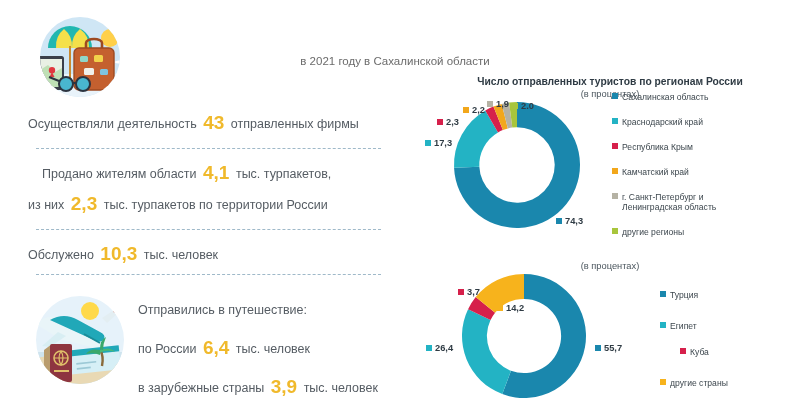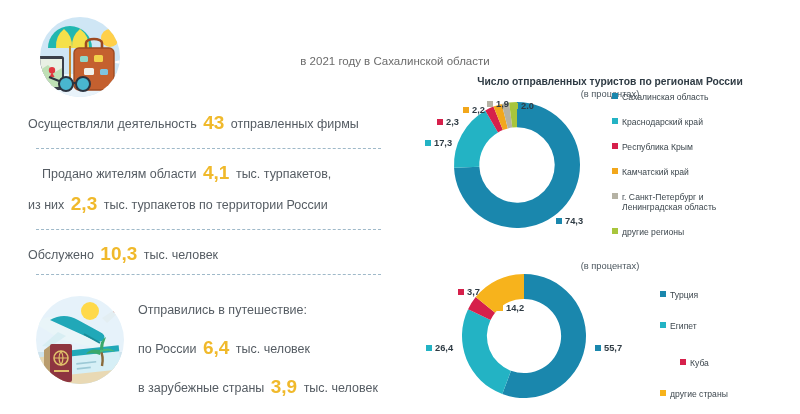--- a/index.html
+++ b/index.html
@@ -259,21 +259,21 @@
         <path d="M15.735337302844542 25.08313559997658 A62 62 0 0 1 63.999999999999986 2 L63.99999999999999 26.880000000000003 A37.12 37.12 0 0 0 35.10347936583209 40.7000966688892 Z" fill="#f7b31c"></path>
       </svg>
   </div>
 
   <div class="legend" style="left:660px;top:290px;">
     <div id="leg1">
         <div class="lg-item" style="margin-bottom: 21px;">
           <span class="lg-sw" style="background: rgb(26, 135, 173);"></span>
           <span class="lg-txt">Турция</span>
         </div>
-        <div class="lg-item" style="margin-bottom: 27px;">
+        <div class="lg-item" style="margin-bottom: 16px;">
           <span class="lg-sw" style="background: rgb(35, 179, 196);"></span>
           <span class="lg-txt">Египет</span>
         </div>
         <div class="lg-item" style="margin-bottom: 21px; padding-left: 20px;">
           <span class="lg-sw" style="background: rgb(214, 32, 75);"></span>
           <span class="lg-txt">Куба</span>
         </div>
         <div class="lg-item" style="margin-bottom: 21px;">
           <span class="lg-sw" style="background: rgb(247, 179, 28);"></span>
           <span class="lg-txt">другие страны</span>

